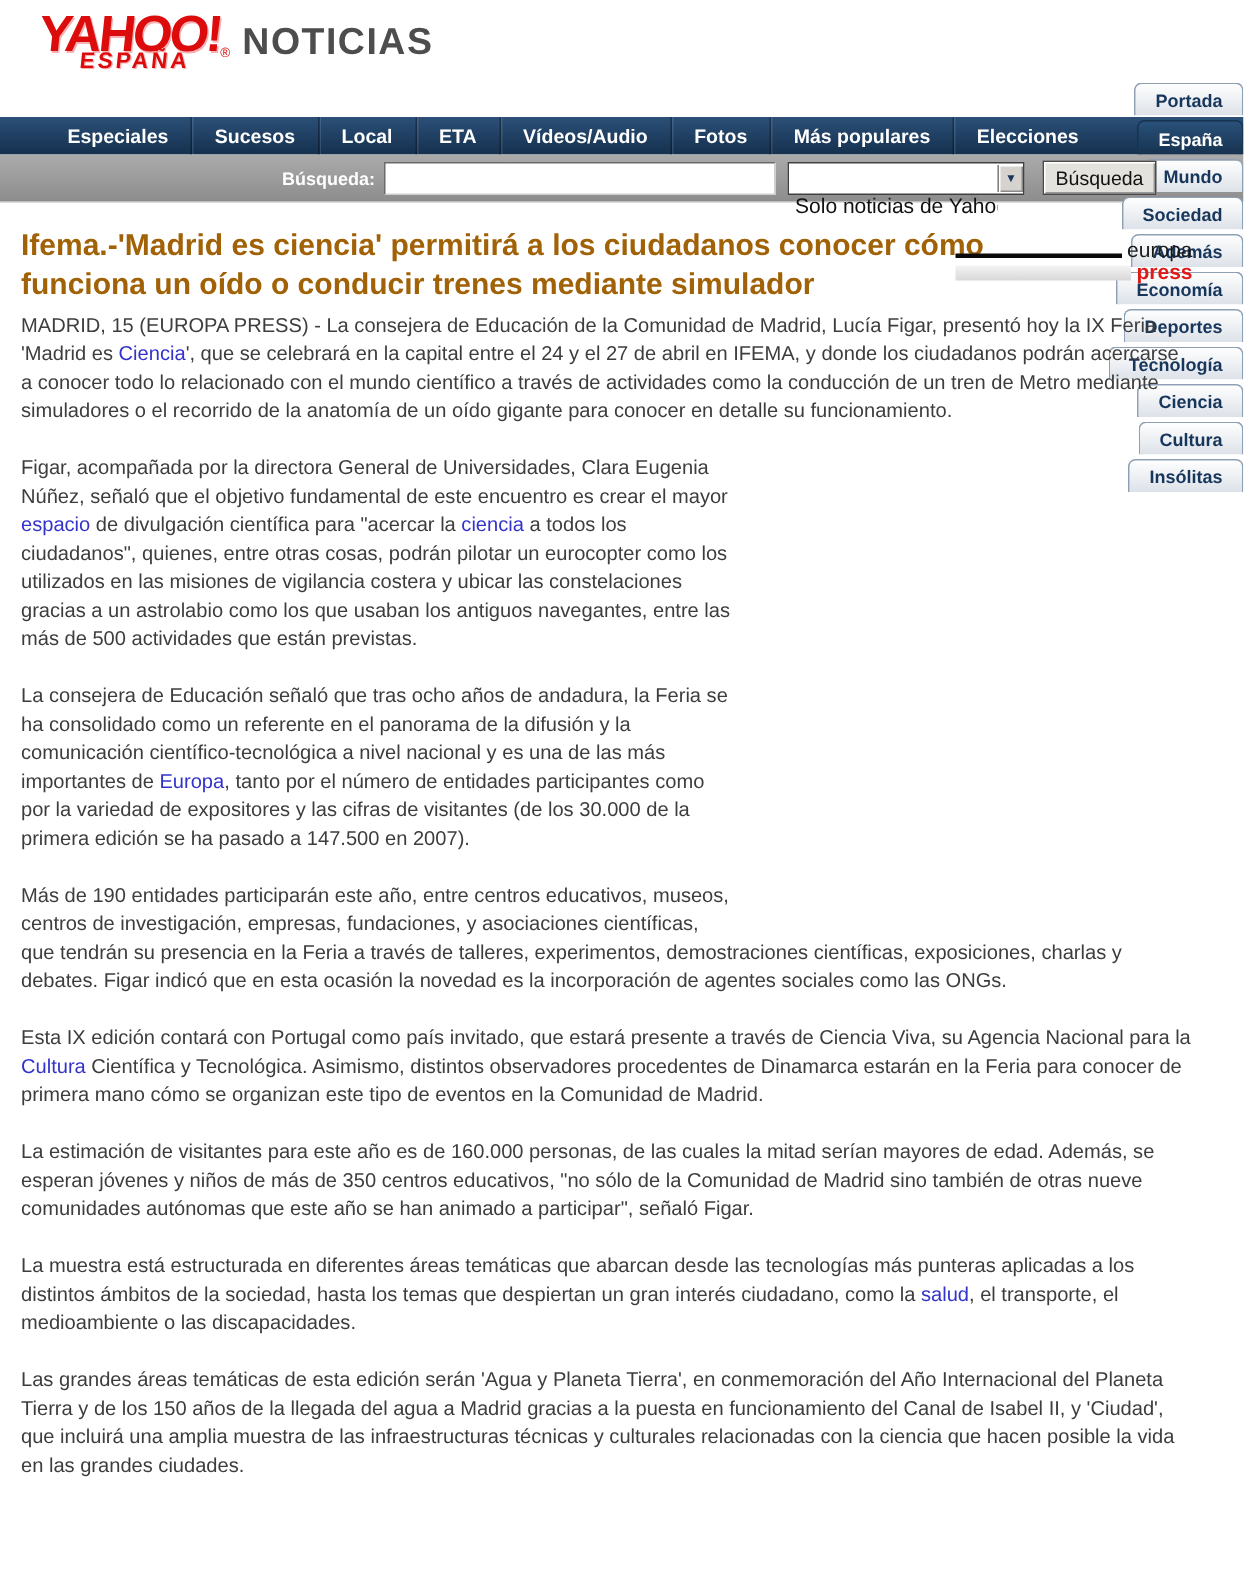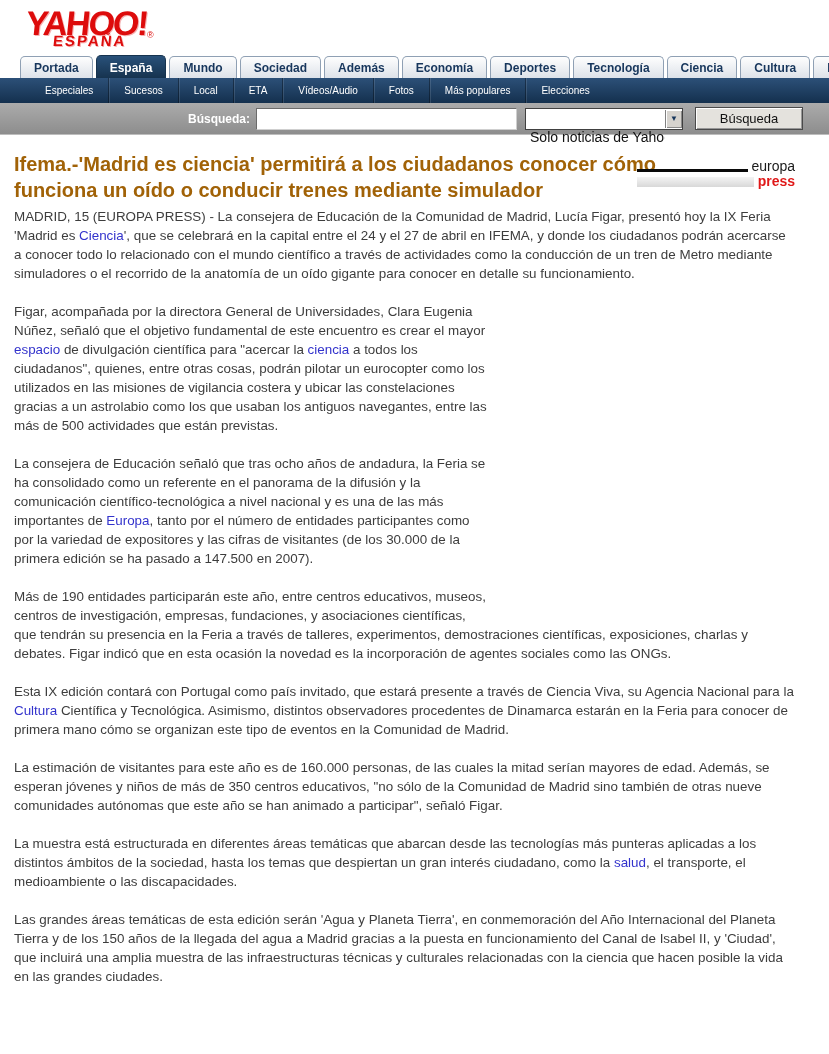--- a/index.html
+++ b/index.html
@@ -7,42 +7,42 @@
 
   
   .top-header{display:flex;align-items:flex-start;padding:6px 0 0 26px;height:49px;background:#fff;}
   .yahoo-logo{position:relative;line-height:1;cursor:pointer;}
   .y-main{color:#dd0c0c;font-weight:bold;font-size:34px;letter-spacing:-2px;display:inline-block;transform:skew(-6deg);text-shadow:1px 1px 0 #f6b2b2;}
   .y-reg{color:#dd0c0c;font-size:9px;vertical-align:bottom;}
   .y-region{display:block;text-align:center;color:#dd0c0c;font-weight:bold;font-size:15px;letter-spacing:2px;margin-top:-7px;transform:skew(-6deg);text-shadow:1px 1px 0 #f6b2b2;}
   .site-section{font-size:25px;font-weight:bold;color:#4d4d4d;letter-spacing:1px;margin:8px 0 0 8px;}
 
   
-  .tab-row{display:flex;align-items:flex-end;padding-left:20px;gap:3px;height:23px;}
+  .tab-row{display:flex;align-items:flex-end;padding-left:20px;gap:3px;height:23px;flex-direction:column;}
   .tab{font-size:12px;font-weight:bold;color:#17365c;background:linear-gradient(#fefefe,#dde2e9);
        border:1px solid #8fa0b4;border-bottom:none;border-radius:5px 5px 0 0;
        padding:4px 13px 3px;cursor:pointer;white-space:nowrap;}
   .tab.active{background:linear-gradient(#29517a,#16334f);color:#fff;border-color:#16334f;padding-top:5px;}
 
   
   .subnav-bar{height:25px;background:linear-gradient(#2c5078,#14304e);display:flex;align-items:center;padding-left:30px;}
-  .subnav-item{color:#fff;font-size:10px;font-weight:normal;padding:0 15px;line-height:25px;cursor:pointer;
+  .subnav-item{color:#fff;font-size:13px;font-weight:bold;padding:0 15px;line-height:25px;cursor:pointer;
                border-right:1px solid rgba(0,0,0,.35);box-shadow:1px 0 0 rgba(255,255,255,.12);}
   .subnav-item:last-child{border-right:none;box-shadow:none;}
 
   
   .search-bar{height:31px;background:linear-gradient(#ababab,#8d8d8d);display:flex;align-items:center;border-bottom:1px solid #bdbdbd;}
   .search-label{color:#fff;font-weight:bold;font-size:12px;margin-left:188px;margin-right:6px;}
   .search-input{width:253px;height:18px;border:1px solid;border-color:#6b6b6b #cfcfcf #cfcfcf #6b6b6b;background:#fff;font-size:13px;padding:1px 3px;}
   .scope-select{margin-left:8px;width:156px;height:20px;background:#fff;border:1px solid #404040;display:flex;align-items:center;cursor:pointer;}
   .scope-value{flex:1;font-size:14px;color:#111;padding:0 4px;white-space:nowrap;overflow:hidden;margin-top:36px;}
   .dd-btn{width:16px;height:18px;background:#d6d3ce;border-left:1px solid #808080;
           box-shadow:inset 1px 1px 0 #fff,inset -1px -1px 0 #8a8a8a;
           display:flex;align-items:center;justify-content:center;font-size:8px;color:#17365c;}
-  .search-button{margin-left:12px;width:108px;height:23px;background:#e4e2dd;border:1px solid #4a4a4a;
+  .search-button{margin-left:12px;width:76px;height:23px;background:#e4e2dd;border:1px solid #4a4a4a;
           box-shadow:inset 1px 1px 0 #fff,inset -1px -1px 0 #979797;
           font-size:13px;color:#111;font-family:"Liberation Sans",sans-serif;cursor:pointer;}
 
   
   .article{position:relative;padding:14px 34px 24px 14px;}
   .headline{font-size:20px;line-height:26px;font-weight:bold;color:#a16207;margin:2px 0 0;max-width:645px;}
   .ep-logo{position:absolute;top:24px;right:34px;width:158px;}
   .ep-top{display:flex;align-items:flex-end;}
   .ep-rule{flex:1;height:3px;background:#0a0a0a;margin-bottom:2px;}
   .ep-word{font-size:14px;line-height:15px;color:#1a1a1a;padding-left:3px;}
@@ -59,20 +59,21 @@
   .wrap-spacer{float:right;width:305px;height:310px;}
 </style>
 </head>
 <body>
 
 <div class="top-header">
   <div class="yahoo-logo">
     <span class="y-main">YAHOO!</span><span class="y-reg">®</span>
     <span class="y-region">ESPAÑA</span>
   </div>
+  <span class="site-section">NOTICIAS</span>
 </div>
 
 <nav class="tab-row" id="tab-row">
     <div class="tab">Portada</div>
     <div class="tab active">España</div>
     <div class="tab">Mundo</div>
     <div class="tab">Sociedad</div>
     <div class="tab">Además</div>
     <div class="tab">Economía</div>
     <div class="tab">Deportes</div>

